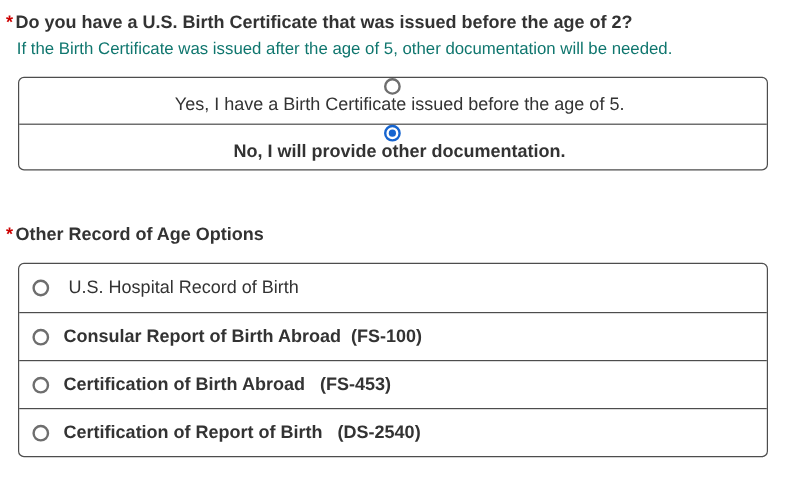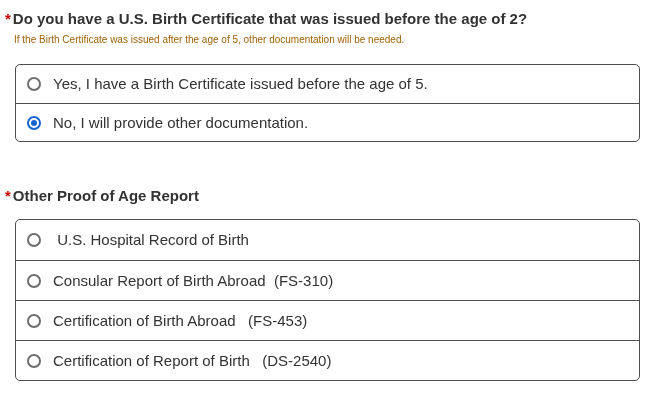--- a/index.html
+++ b/index.html
@@ -28,22 +28,22 @@
     white-space: nowrap;
   }
   .required-asterisk {
     color: #cc0000;
     font-weight: bold;
     margin-right: 2px;
   }
   .help-text {
     position: absolute;
     left: 14px;
-    font-size: 10px;
-    color: #a16207;
+    font-size: 14px;
+    color: #0f766e;
     line-height: 18px;
     white-space: nowrap;
   }
   .option-group {
     position: absolute;
     left: 15px;
     width: 625px;
     border: 1px solid #4d4d4d;
     border-radius: 5px;
     background: #ffffff;
@@ -51,22 +51,23 @@
   }
   .option-row {
     display: flex;
     align-items: center;
     padding-left: 11px;
     cursor: pointer;
     box-sizing: border-box;
   }
   .option-row + .option-row {
     border-top: 1px solid #4d4d4d;
+    font-weight: bold;
   }
-  .group-1 .option-row { height: 38px; }
+  .group-1 .option-row { height: 38px; flex-direction: column; }
   .group-2 .option-row { height: 40px; }
   .radio {
     position: relative;
     flex: 0 0 auto;
     width: 14px;
     height: 14px;
     border: 2px solid #6e6e6e;
     border-radius: 50%;
     box-sizing: border-box;
     margin-right: 12px;
@@ -117,31 +118,31 @@
       <span class="option-label">Yes, I have a Birth Certificate issued before the age of 5.</span>
     </div>
     <div class="option-row">
       <span class="radio checked"></span>
       <span class="option-label">No, I will provide other documentation.</span>
     </div>
   </div>
 
   <div class="question-header" id="q2-header">
     <span class="required-asterisk">*</span>
-    <span>Other Proof of Age Report</span>
+    <span>Other Record of Age Options</span>
   </div>
 
   <div class="option-group group-2" id="q2-group">
     <div class="option-row">
       <span class="radio"></span>
       <span class="option-label"> U.S. Hospital Record of Birth</span>
     </div>
     <div class="option-row">
       <span class="radio"></span>
-      <span class="option-label">Consular Report of Birth Abroad  (FS-310)</span>
+      <span class="option-label">Consular Report of Birth Abroad  (FS-100)</span>
     </div>
     <div class="option-row">
       <span class="radio"></span>
       <span class="option-label">Certification of Birth Abroad   (FS-453)</span>
     </div>
     <div class="option-row">
       <span class="radio"></span>
       <span class="option-label">Certification of Report of Birth   (DS-2540)</span>
     </div>
   </div>

